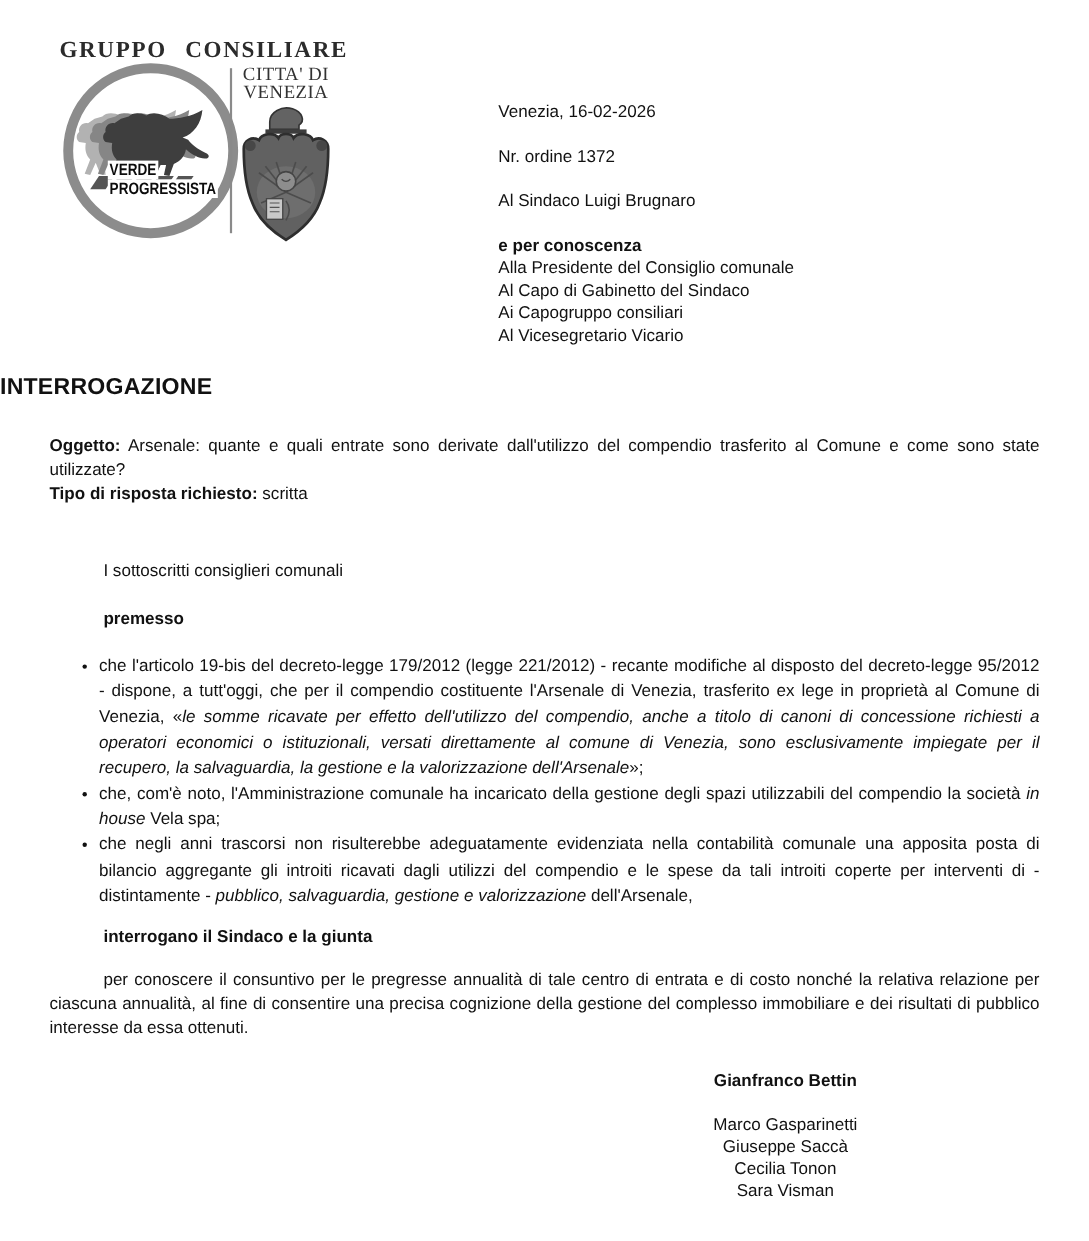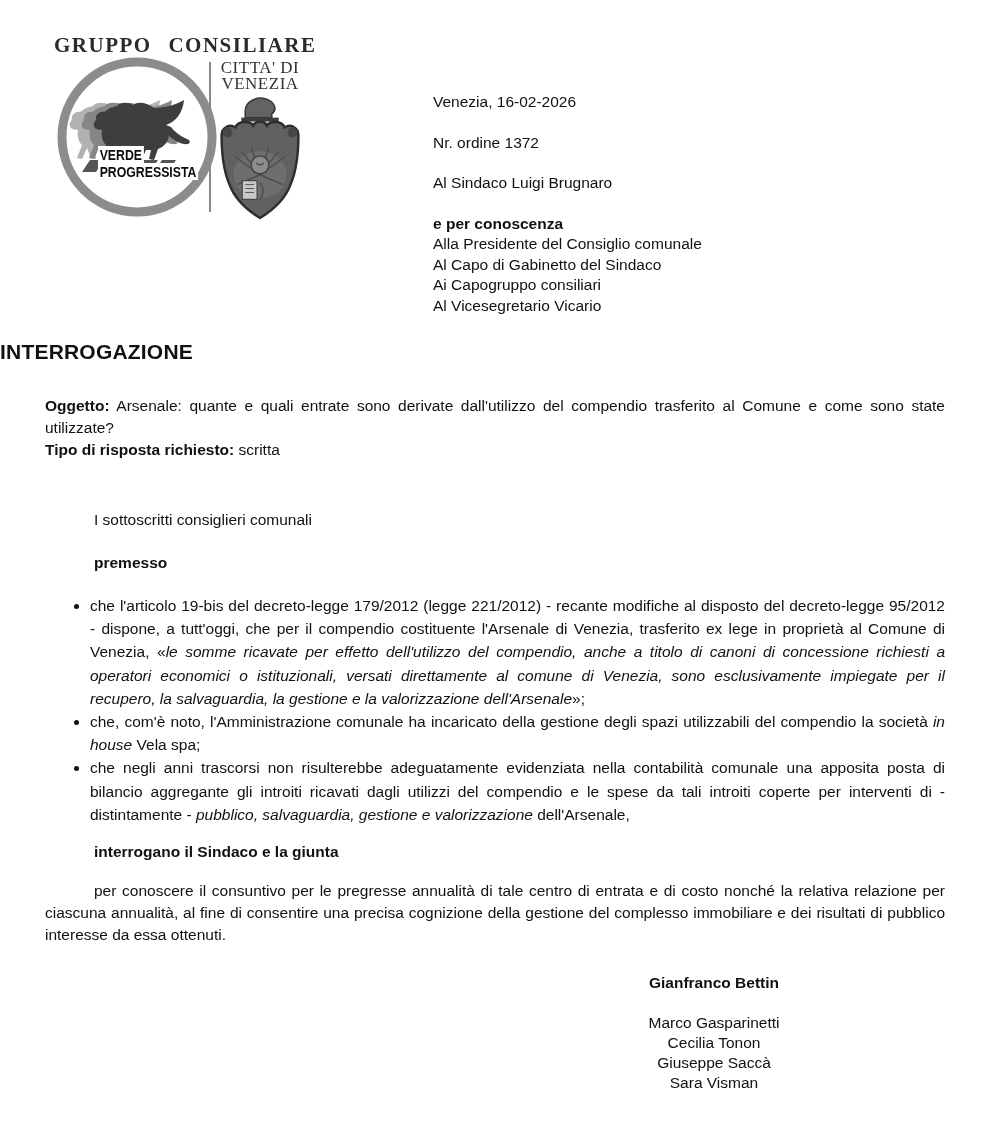--- a/index.html
+++ b/index.html
@@ -22,21 +22,21 @@
     transform:scaleX(0.82);transform-origin:left top;white-space:nowrap;
   }
   .logo-text span{display:block;background:#ffffff;padding:0 2px;width:max-content;}
   .header-divider{position:absolute;left:209px;top:62px;width:2px;height:150px;background:#8a8a8a;}
   .city-col{position:absolute;left:214px;top:60px;width:92px;text-align:center;}
   .city-name{
     font-family:"Liberation Serif","DejaVu Serif",serif;
     font-size:17px;line-height:16px;color:#333;letter-spacing:0.5px;white-space:nowrap;
   }
   .city-col svg{display:block;margin:2px auto 0 auto;}
-  .addr-block{position:absolute;left:433px;top:92px;font-size:15.5px;line-height:20.5px;}
+  .addr-block{position:absolute;left:453px;top:92px;font-size:15.5px;line-height:20.5px;}
   .addr-block .gap{margin-top:20px;}
   .bold{font-weight:bold;}
   
   .doc-title{
     position:absolute;left:0;top:340px;width:990px;text-align:left;
     font-weight:bold;font-size:21px;letter-spacing:0.2px;
   }
   .subject-block{position:absolute;left:45px;top:395px;width:900px;font-size:15.5px;line-height:22px;}
   .subject-text{text-align:justify;}
   
@@ -140,18 +140,18 @@
       <li><span>che, com'è noto, l'Amministrazione comunale ha incaricato della gestione degli spazi utilizzabili del compendio la società </span><span class="it">in house</span><span> Vela spa;</span></li>
       <li><span>che negli anni trascorsi non risulterebbe adeguatamente evidenziata nella contabilità comunale una apposita posta di bilancio aggregante gli introiti ricavati dagli utilizzi del compendio e le spese da tali introiti coperte per interventi di - distintamente - </span><span class="it">pubblico, salvaguardia, gestione e valorizzazione</span><span> dell'Arsenale,</span></li>
     </ul>
     <p class="indent question-heading">interrogano il Sindaco e la giunta</p>
     <p class="question">per conoscere il consuntivo per le pregresse annualità di tale centro di entrata e di costo nonché la relativa relazione per ciascuna annualità, al fine di consentire una precisa cognizione della gestione del complesso immobiliare e dei risultati di pubblico interesse da essa ottenuti.</p>
   </div>
 
   <div class="sign-block">
     <div class="sign-first">Gianfranco Bettin</div>
     <div>Marco Gasparinetti</div>
+    <div>Giuseppe Saccà</div>
     <div>Cecilia Tonon</div>
-    <div>Giuseppe Saccà</div>
     <div>Sara Visman</div>
   </div>
 
 </div>
 
 </body></html>

